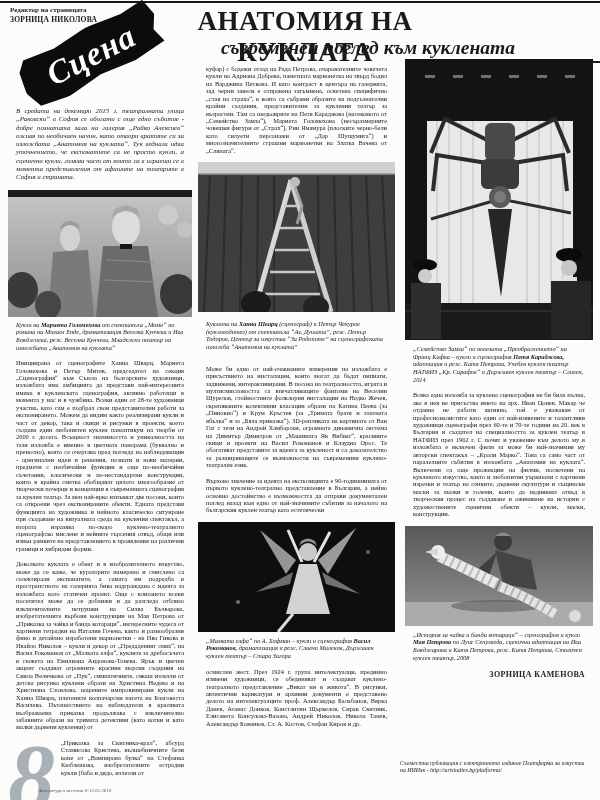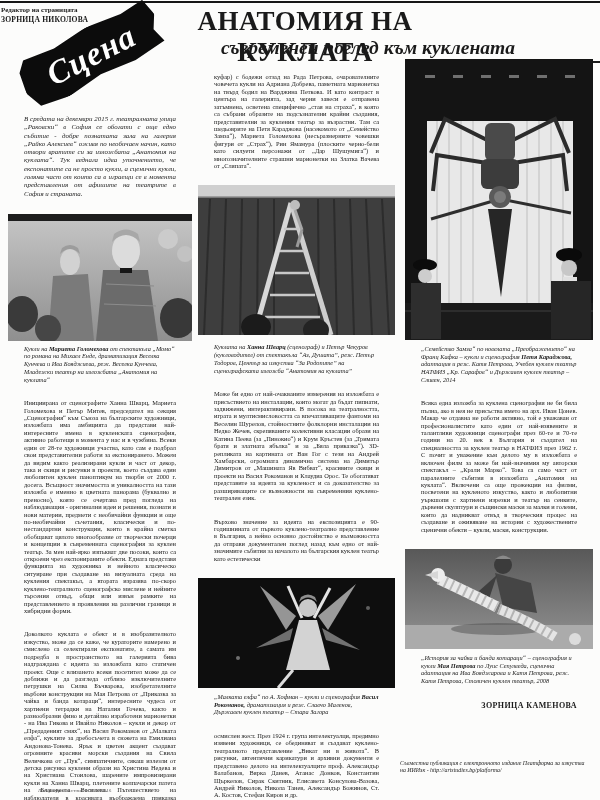--- a/index.html
+++ b/index.html
@@ -1,38 +1,38 @@
 <!DOCTYPE html>
 <html><head>
 <meta charset="utf-8">
 <style>
   html,body{margin:0;padding:0;background:#e8e8e8;}
   .page{position:relative;width:600px;height:800px;background:#fcfcfb;overflow:hidden;
         font-family:"Liberation Serif","DejaVu Serif",serif;color:#1a1a1a;}
   .toprule{position:absolute;left:0;top:1px;width:600px;height:2px;background:#161616;}
-  .editor{position:absolute;left:1px;top:6px;font-weight:bold;font-size:7px;line-height:1.25;}
+  .editor{position:absolute;left:10px;top:6px;font-weight:bold;font-size:7px;line-height:1.25;}
   .editor .name{font-size:7.6px;letter-spacing:.2px;}
   .banner{position:absolute;left:16px;top:28px;width:150px;height:54px;background:#0c0c0c;
           transform:rotate(-27deg);display:flex;align-items:center;justify-content:center;
           clip-path:polygon(2% 20%,8% 2%,30% 8%,55% 0%,80% 7%,97% 2%,100% 35%,95% 60%,98% 88%,75% 96%,50% 90%,25% 100%,5% 92%,0% 60%);}
   .banner span{color:#fff;font-style:italic;font-weight:bold;font-size:33px;letter-spacing:1px;}
   .title{position:absolute;left:140px;top:6px;width:330px;text-align:center;
          font-weight:bold;font-size:27px;letter-spacing:.5px;}
   .subtitle{position:absolute;left:135px;top:37px;width:380px;text-align:right;
             font-weight:bold;font-style:italic;font-size:19.5px;}
   .hr2{position:absolute;left:503px;top:61px;width:97px;height:2px;background:#1d1d1d;}
   .col{position:absolute;font-size:6.4px;line-height:1.16;text-align:justify;}
   .col1{left:8px;top:99px;width:184px;}
   .col2{left:198px;top:57px;width:197px;}
   .col3{left:405px;top:59px;width:188px;}
   .intro{font-style:italic;font-size:6.9px;line-height:1.2;}
   .photo{display:block;background:#777;}
   .cap{font-style:italic;font-size:6.3px;line-height:1.22;text-align:left;}
   .cap b{font-style:italic;}
-  p{margin:16px;}
+  p{margin:8px;}
   .m4{margin-top:4px;}.m5{margin-top:5px;}.m6{margin-top:6px;}.m8{margin-top:8px;}.m14{margin-top:14px;}
   .big8{float:left;font-size:94px;line-height:.72;font-style:italic;font-weight:bold;
         color:#a9b0b7;margin:4px 6px 0 0;}
   .issue{position:absolute;left:38px;top:788px;font-size:4.6px;color:#4c4c4c;letter-spacing:.2px;}
   .author{margin-top:9px;text-align:right;font-weight:bold;font-style:normal;
           font-size:8px;letter-spacing:.4px;}
   .colophon{position:absolute;left:400px;top:760px;width:188px;font-style:italic;
             font-size:5.9px;line-height:1.25;color:#222;}
 </style>
 </head>

